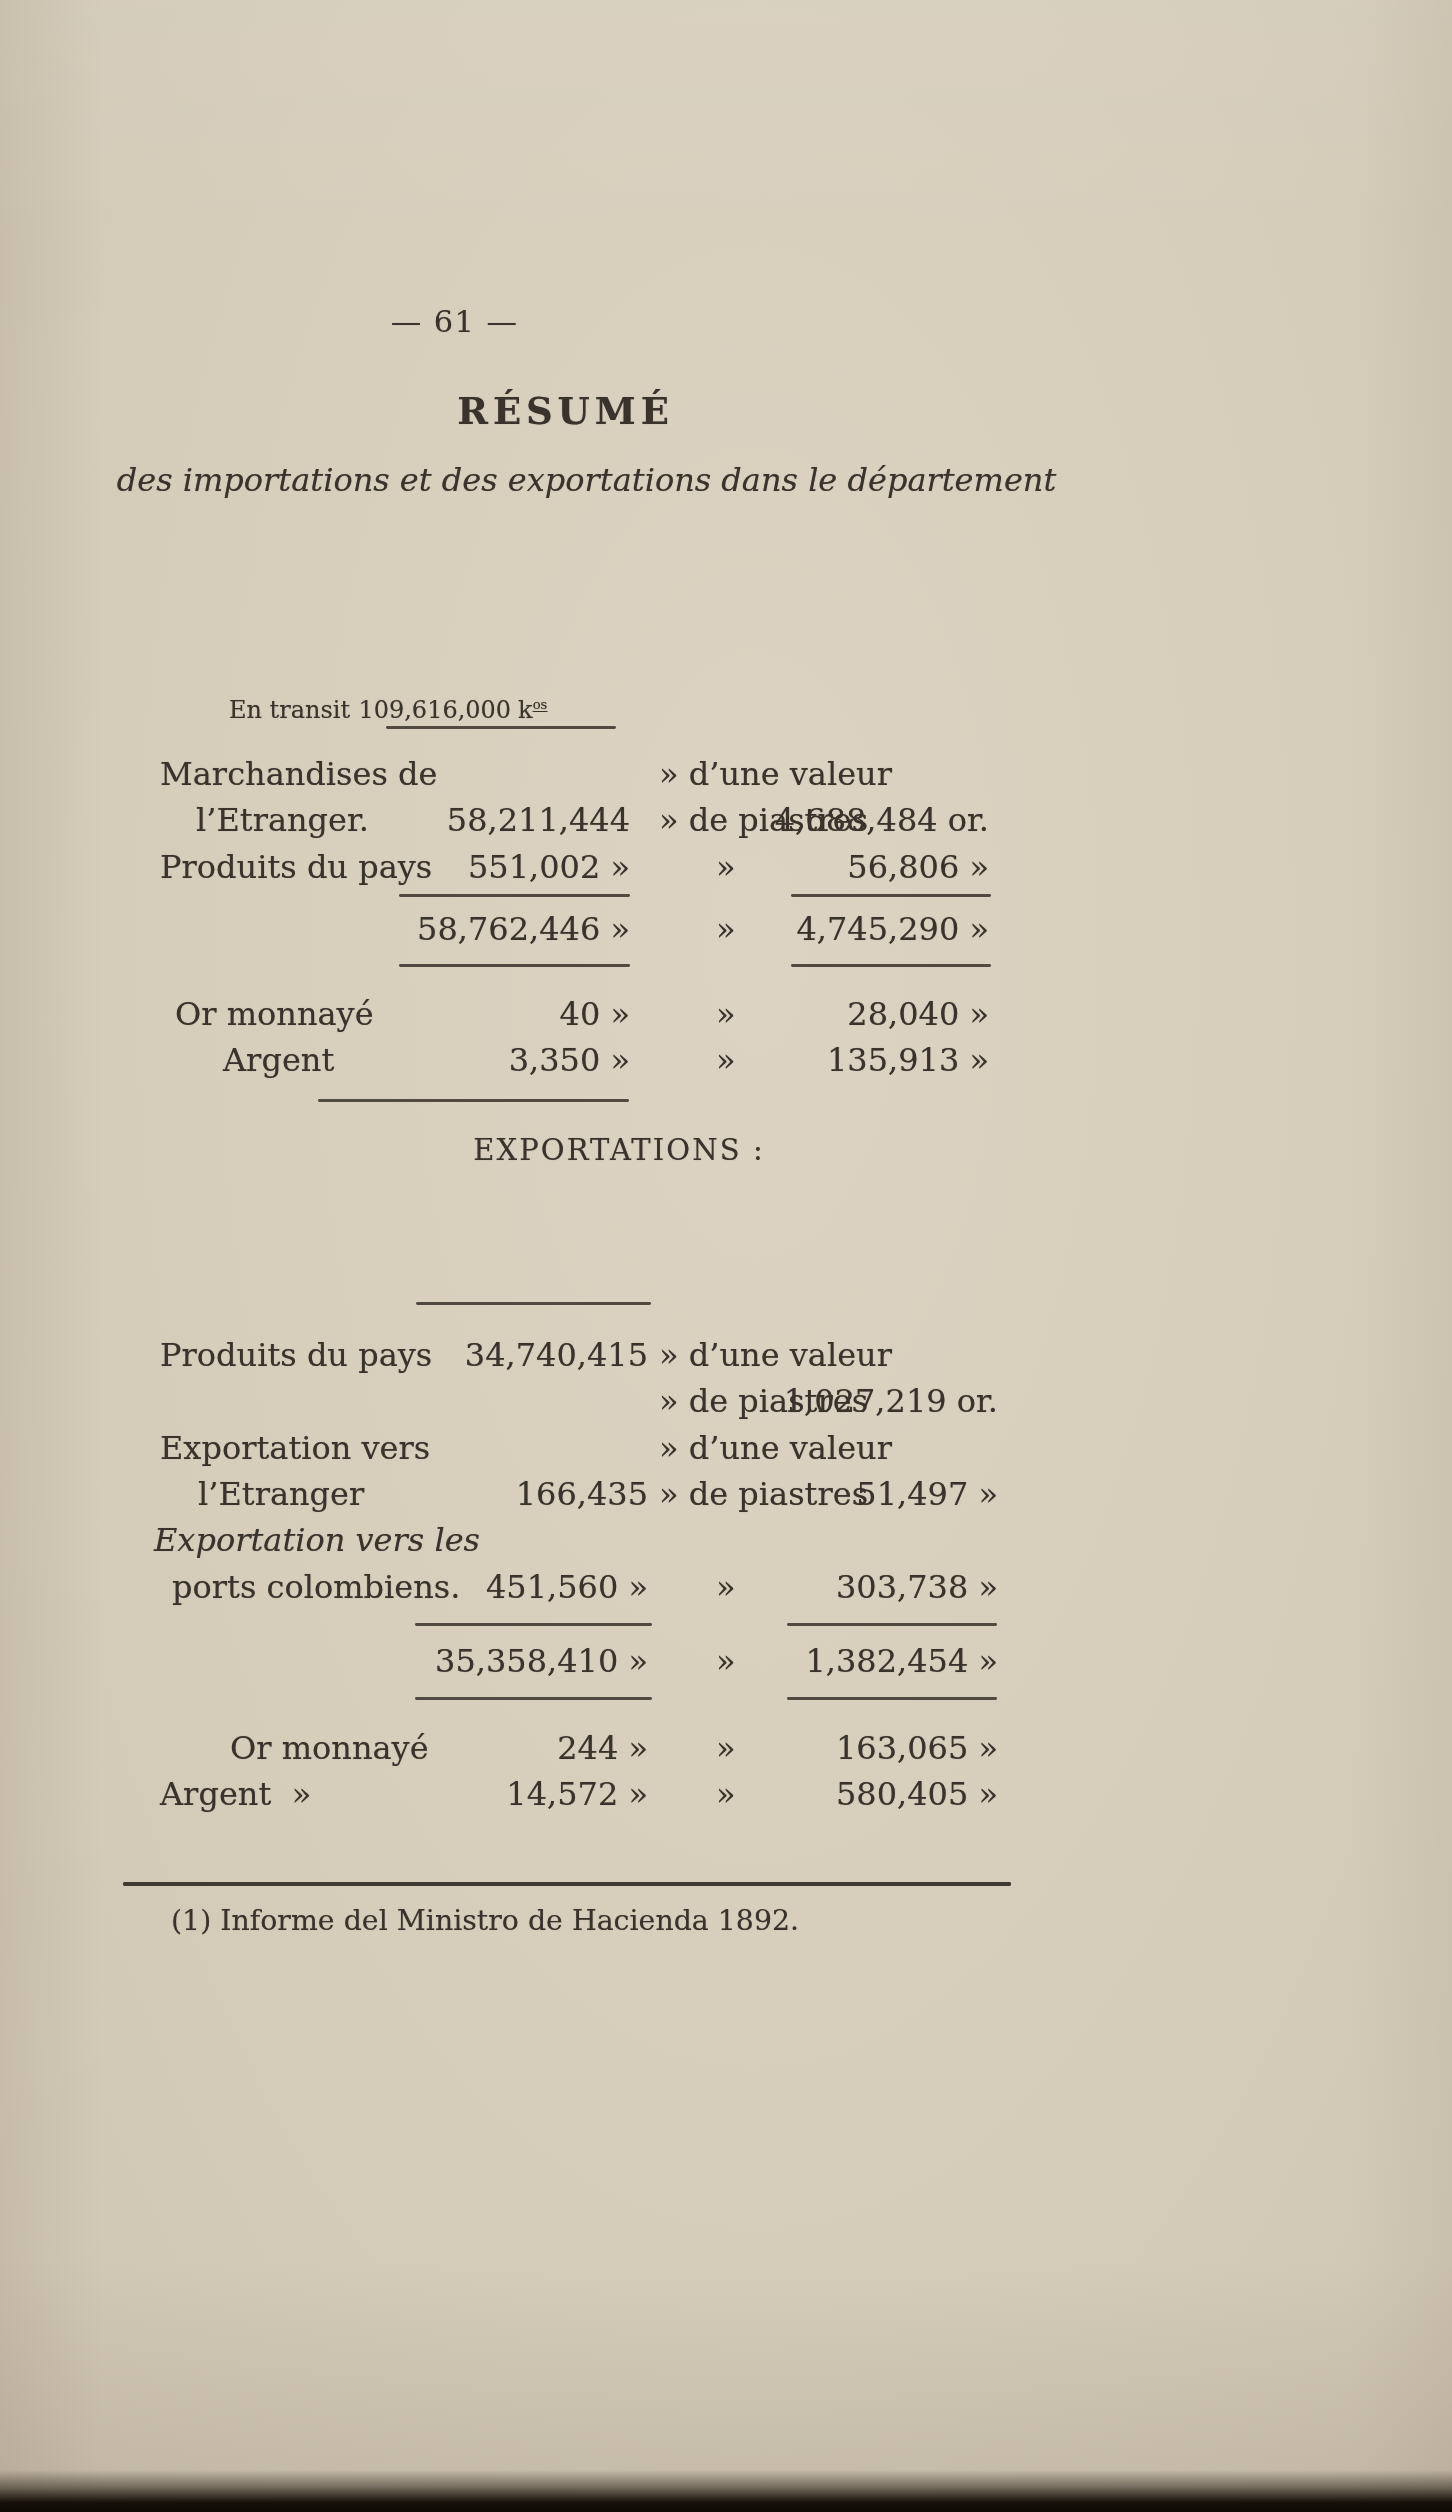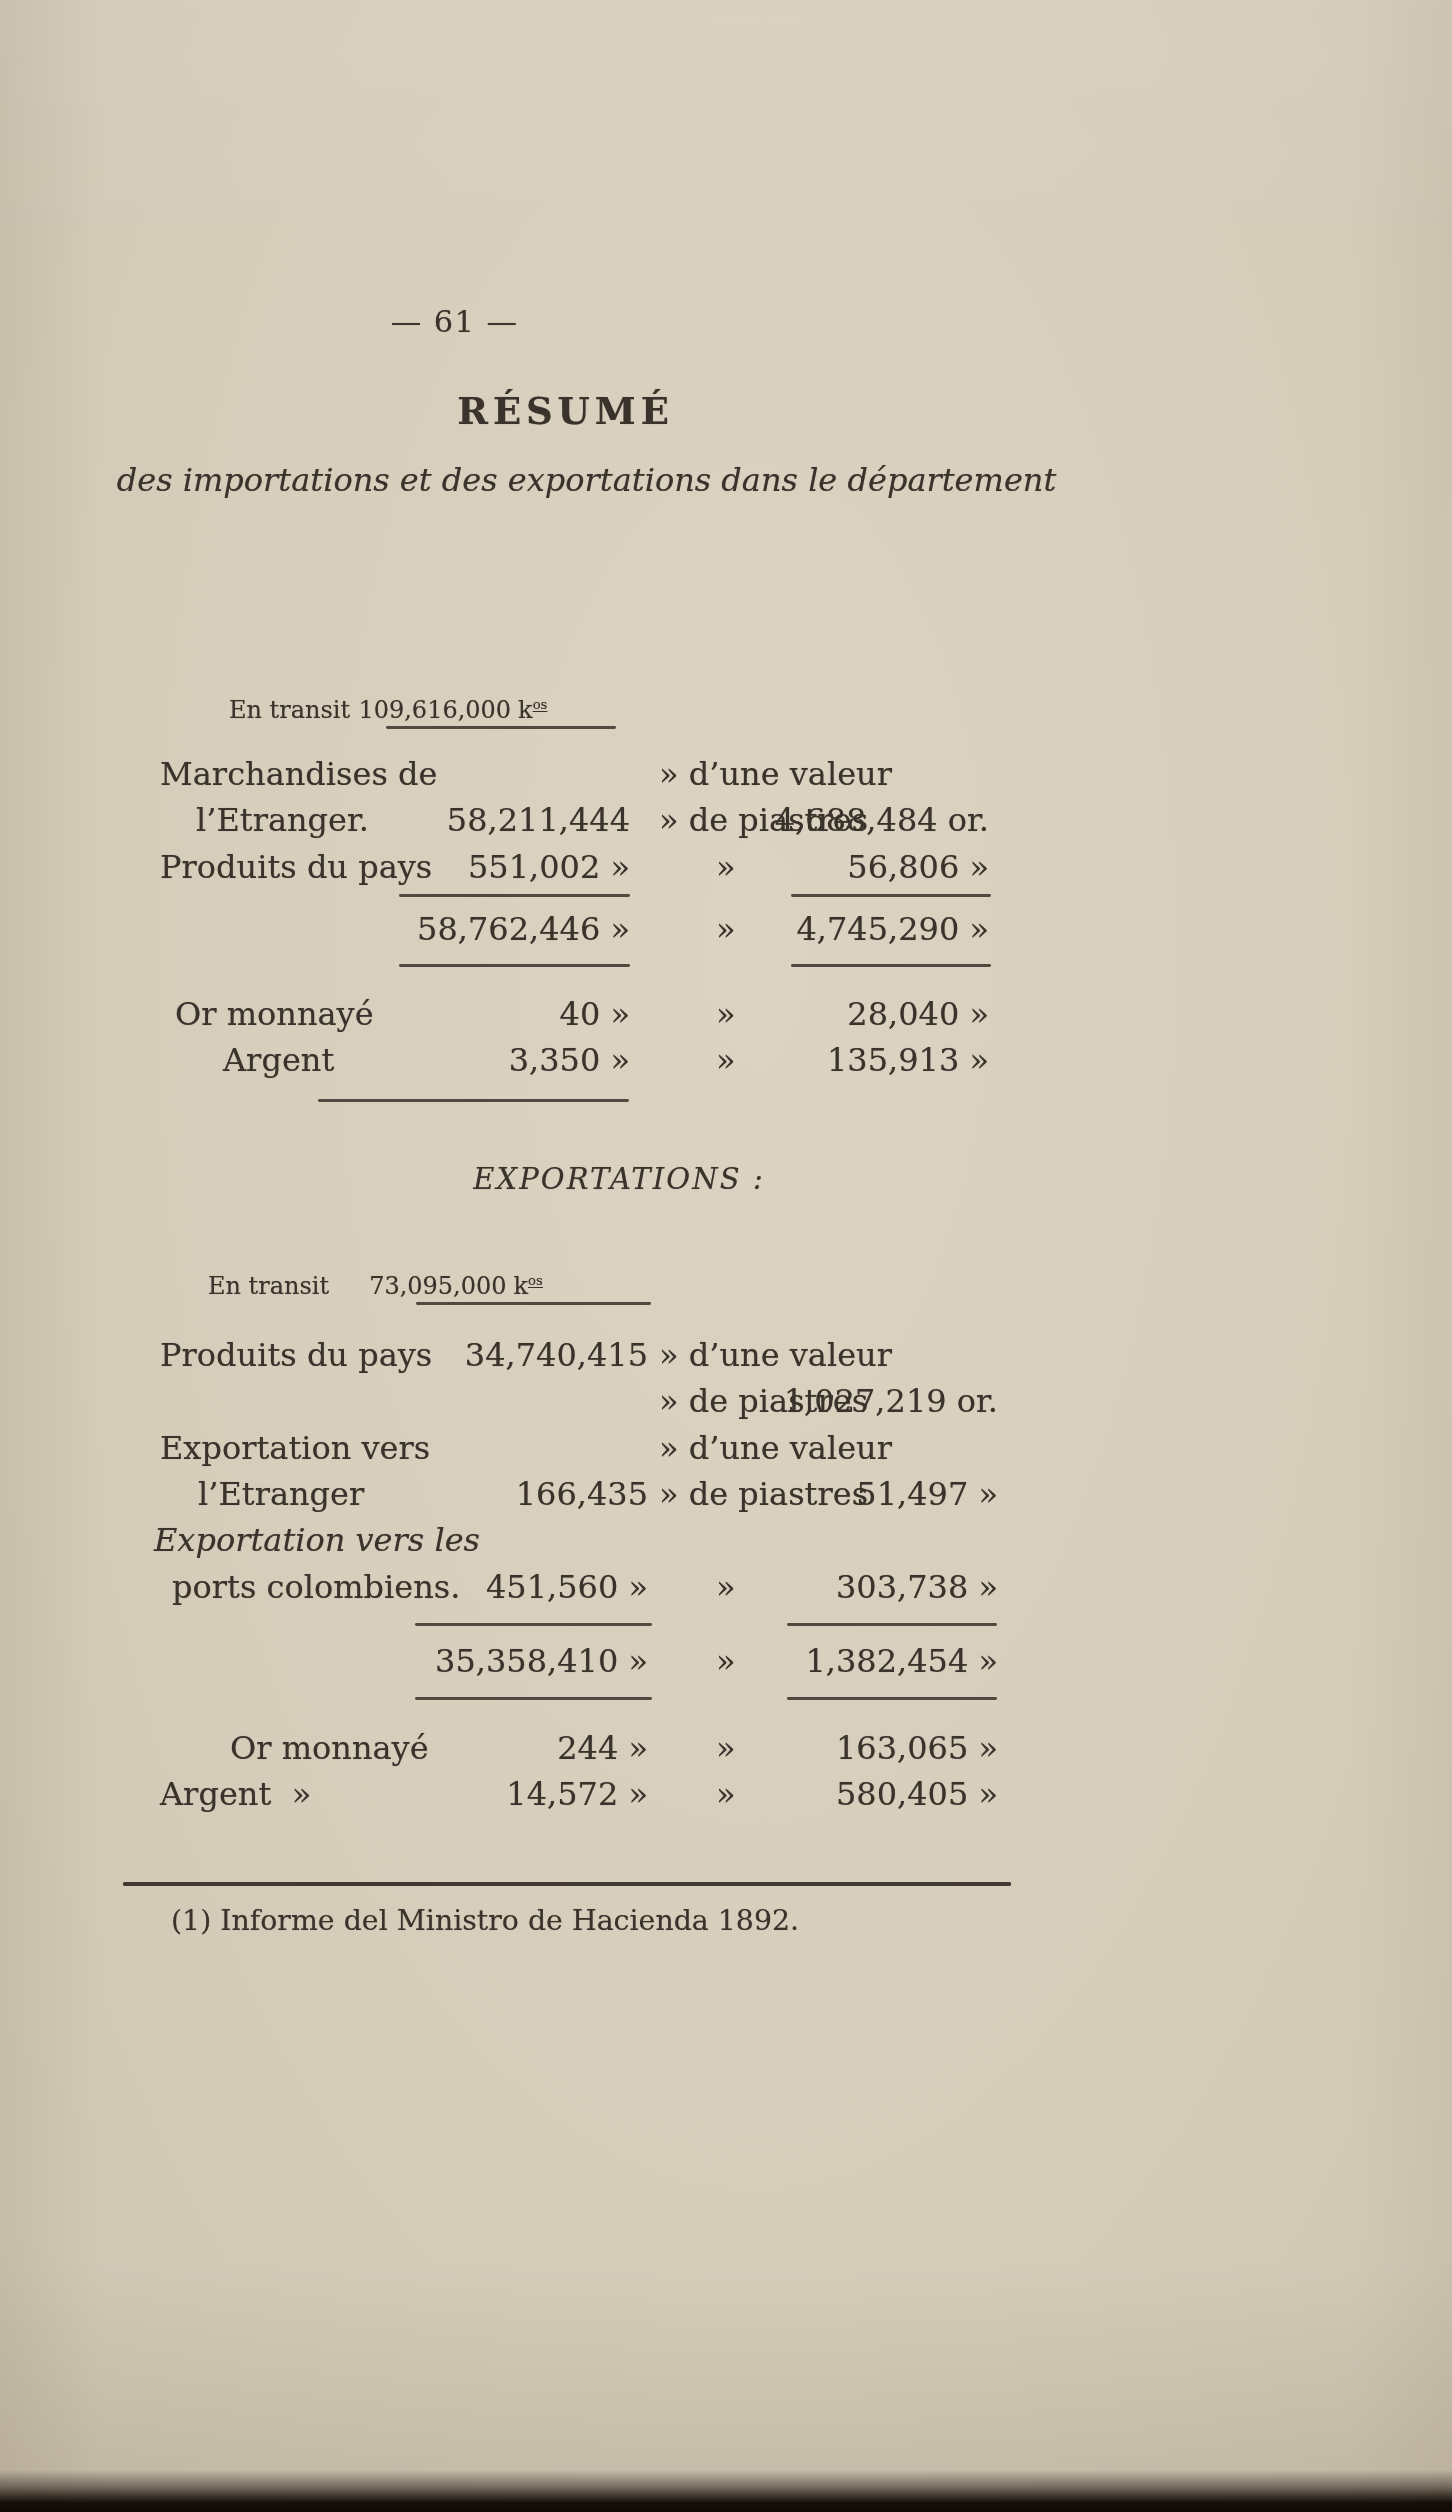--- a/index.html
+++ b/index.html
@@ -19,21 +19,21 @@
   }
   .abs{position:absolute;}
   .center{text-align:center;}
   .pageno{top:304px;left:0;width:909px;font-size:30.5px;letter-spacing:1.4px;}
   .title{top:389px;left:0;width:1131px;font-size:37px;font-weight:700;letter-spacing:4.9px;margin:0;}
   .subtitle{font-style:italic;font-size:32px;}
   .s1{top:461px;left:0;width:1173px;}
   .s2{top:509px;left:0;width:1103px;}
   .sec-head{font-size:29px;letter-spacing:2.1px;}
   .imp-head{top:602px;left:0;width:1210px;}
-  .exp-head{top:1162px;left:0;width:1238px;font-style:italic;}
+  .exp-head{top:1133px;left:0;width:1238px;}
   .transit{font-size:24px;white-space:nowrap;margin-top:29px;}
   .transit .val{margin-left:8.3px;}
   .transit.expt .val{margin-left:40px;}
   .transit .unit{margin-left:7px;}
   sup{font-size:0.55em;text-decoration:underline;text-underline-offset:2.1px;}
   .rule{position:absolute;height:2.8px;background:rgba(58,51,42,.85);border-radius:1.4px;}
   .rule.long{height:3.5px;background:rgba(48,42,34,.9);}
   .row{position:absolute;left:0;width:1452px;height:43px;font-size:32px;}
   .row span{white-space:pre;}
   .c-label{position:absolute;left:160px;}
@@ -103,23 +103,20 @@
     <span class="c-label" style="left:223px;">Argent</span>
     <span class="c-num1">3,350 »</span>
     <span class="c-mid lone">»</span>
     <span class="c-num2">135,913 »</span>
   </div>
 
   <div class="rule" style="top:1099px;left:318px;width:311px;"></div>
 
   <div class="abs center sec-head exp-head">EXPORTATIONS :</div>
 
-  <div class="abs transit expt" style="top:1243px;left:208px;">
-    <span>En transit</span><span class="val">73,095,000</span><span class="unit"><span>k</span><sup>os</sup></span>
-  </div>
   <div class="rule" style="top:1302px;left:416px;width:235px;"></div>
 
   <div class="row exp" style="top:1336px;">
     <span class="c-label">Produits du pays</span>
     <span class="c-num1">34,740,415</span>
     <span class="c-mid">» d’une valeur</span>
   </div>
   <div class="row exp" style="top:1382px;">
     <span class="c-mid">» de piastres</span>
     <span class="c-num2">1,027,219 or.</span>

